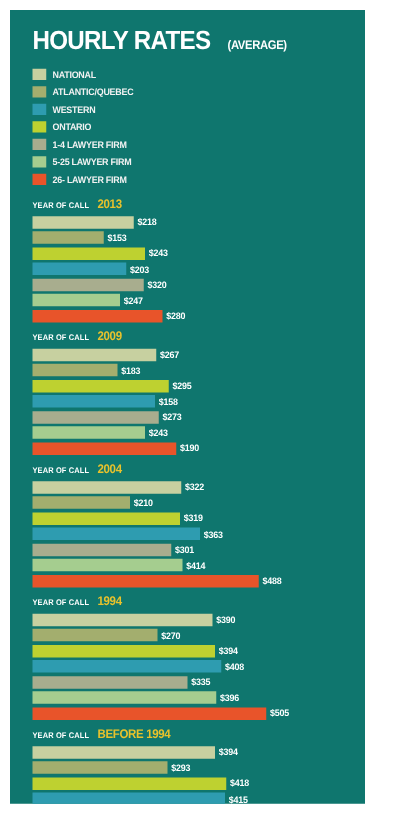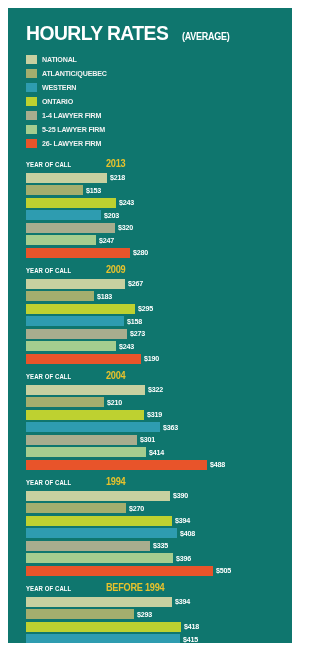--- a/index.html
+++ b/index.html
@@ -89,21 +89,20 @@
   }
 
   
   .group {
     margin: 0 0 6px 0;
   }
   .group-header {
     display: flex;
     align-items: baseline;
     margin: 0 0 3px 8px;
-    gap: 28px;
   }
   .group-header-pre {
     color: #ffffff;
     font-family: "Liberation Sans", sans-serif;
     font-weight: bold;
     font-size: 6.5px;
     letter-spacing: 0.1px;
     white-space: nowrap;
     transform: scaleX(0.92);
     transform-origin: left center;

